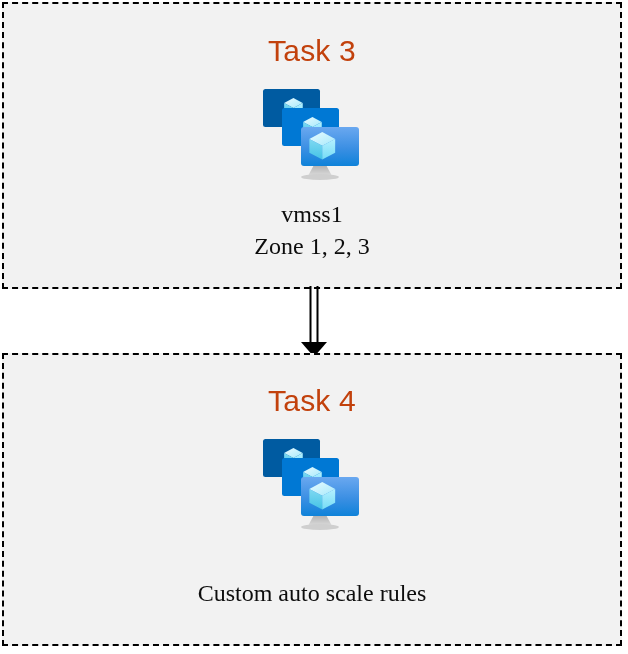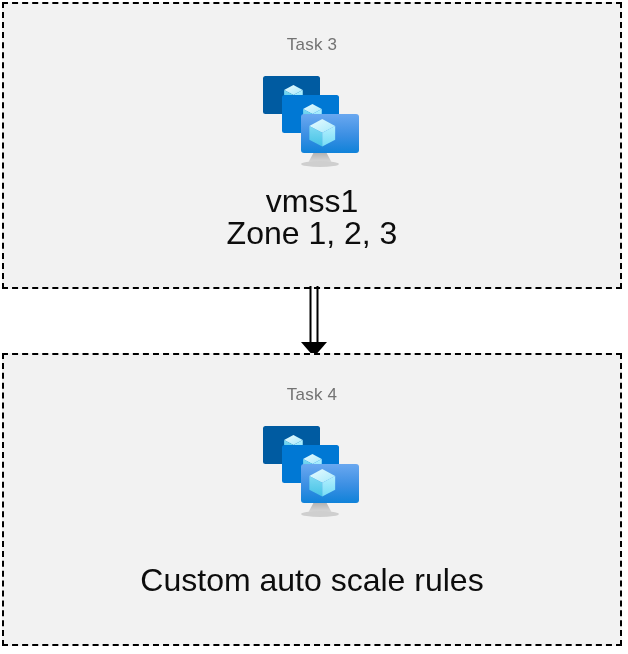--- a/index.html
+++ b/index.html
@@ -43,36 +43,37 @@
   }
 
   #box-task4 {
     left: 2px;
     top: 353px;
     width: 620px;
     height: 293px;
   }
 
   .task-heading {
-    color: #737373;
-    font-size: 17px;
+    color: #c2410c;
+    font-size: 30px;
     line-height: 1;
     letter-spacing: 0.2px;
     white-space: nowrap;
   }
 
   #box-task3 .task-heading { margin-top: 32px; }
   #box-task4 .task-heading { margin-top: 31px; }
 
   .body-text {
     color: #0d0d0d;
-    font-size: 32px;
+    font-size: 24px;
     line-height: 32px;
     text-align: center;
     white-space: pre-line;
+    font-family: Liberation Serif, serif;
   }
 
   #box-task3 .body-text { margin-top: 11px; }
   #box-task4 .body-text { margin-top: 40px; }
 
   
   .vmss-icon {
     display: block;
   }
   #box-task3 .vmss-icon { margin-top: 21px; }

